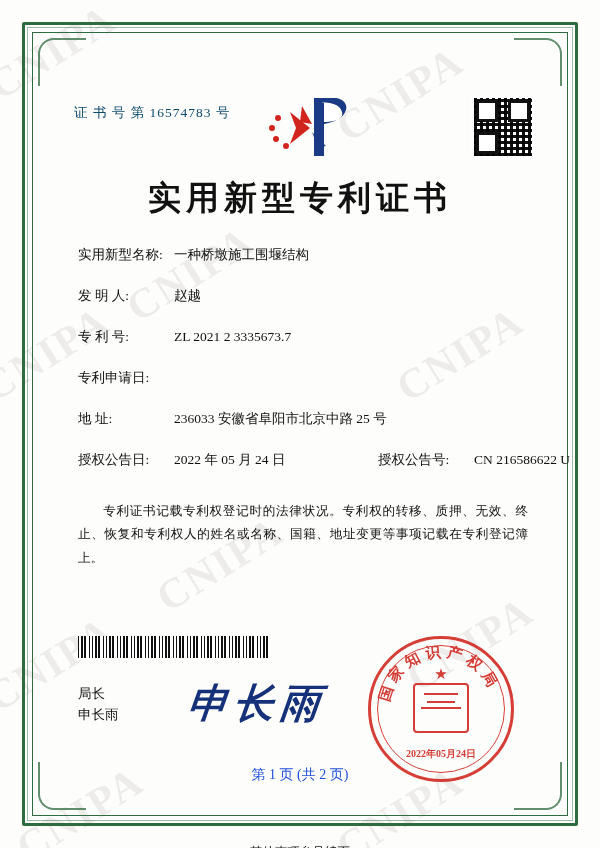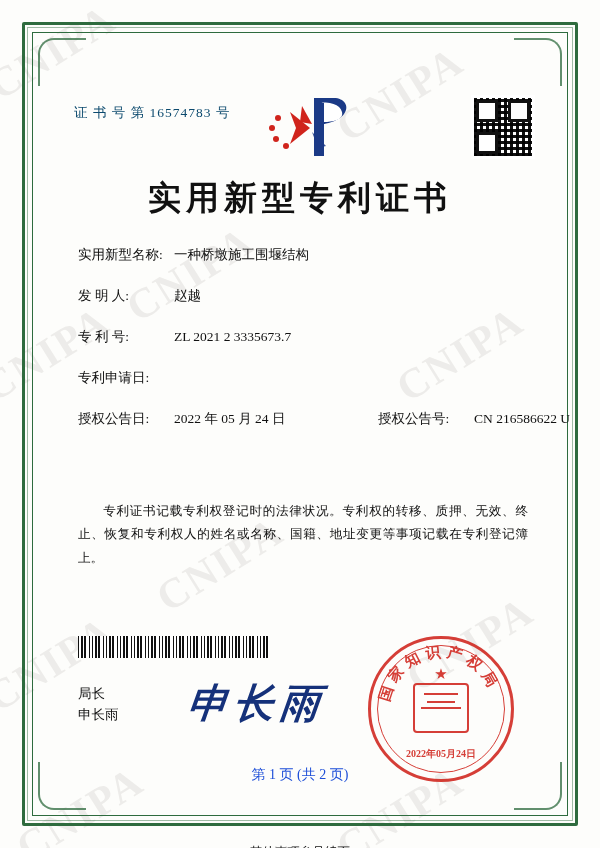--- a/index.html
+++ b/index.html
@@ -338,20 +338,24 @@
       <div class="field-row">
         <div class="field-label">发  明  人:</div>
         <div class="field-value">赵越</div>
       </div>
       <div class="field-row">
         <div class="field-label">专  利  号:</div>
         <div class="field-value">ZL 2021 2 3335673.7</div>
       </div>
       <div class="field-row">
         <div class="field-label">专利申请日:</div>
+      </div>
+      <div class="field-row">
+        <div class="field-label">地     址:</div>
+        <div class="field-value">236033 安徽省阜阳市北京中路 25 号</div>
       </div>
       <div class="field-row dual">
         <div class="field-label">授权公告日:</div>
         <div class="field-value">2022 年 05 月 24 日</div>
         <div class="field-label2">授权公告号:</div>
         <div class="field-value2">CN 216586622 U</div>
       </div>
     </div>
 
     <div class="paragraphs">

